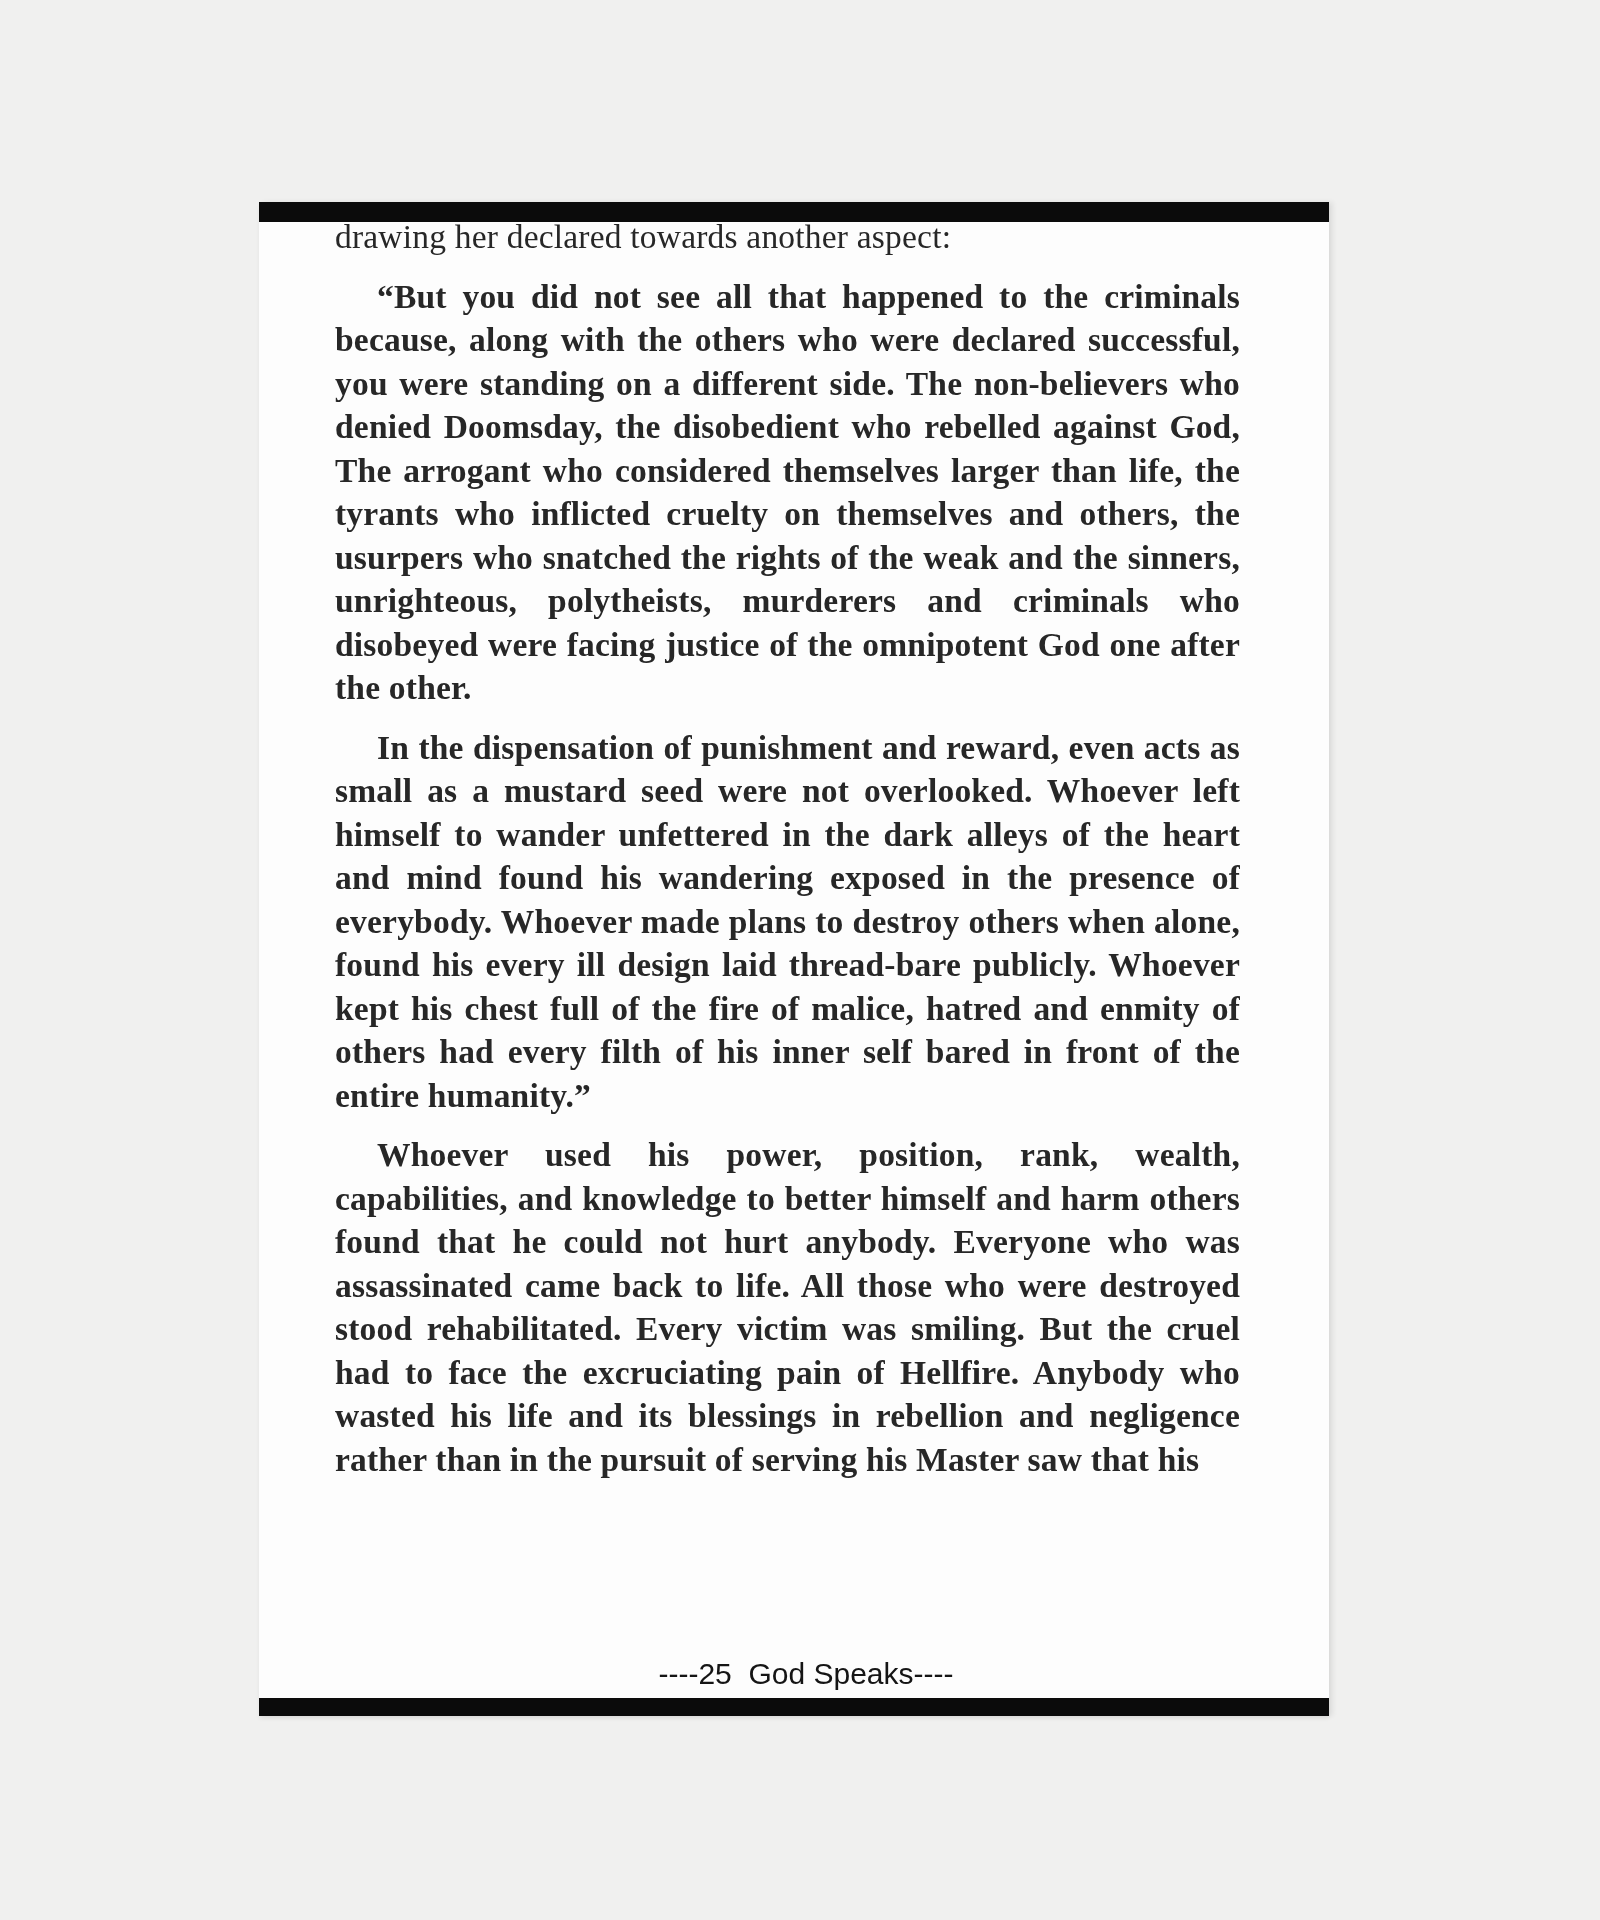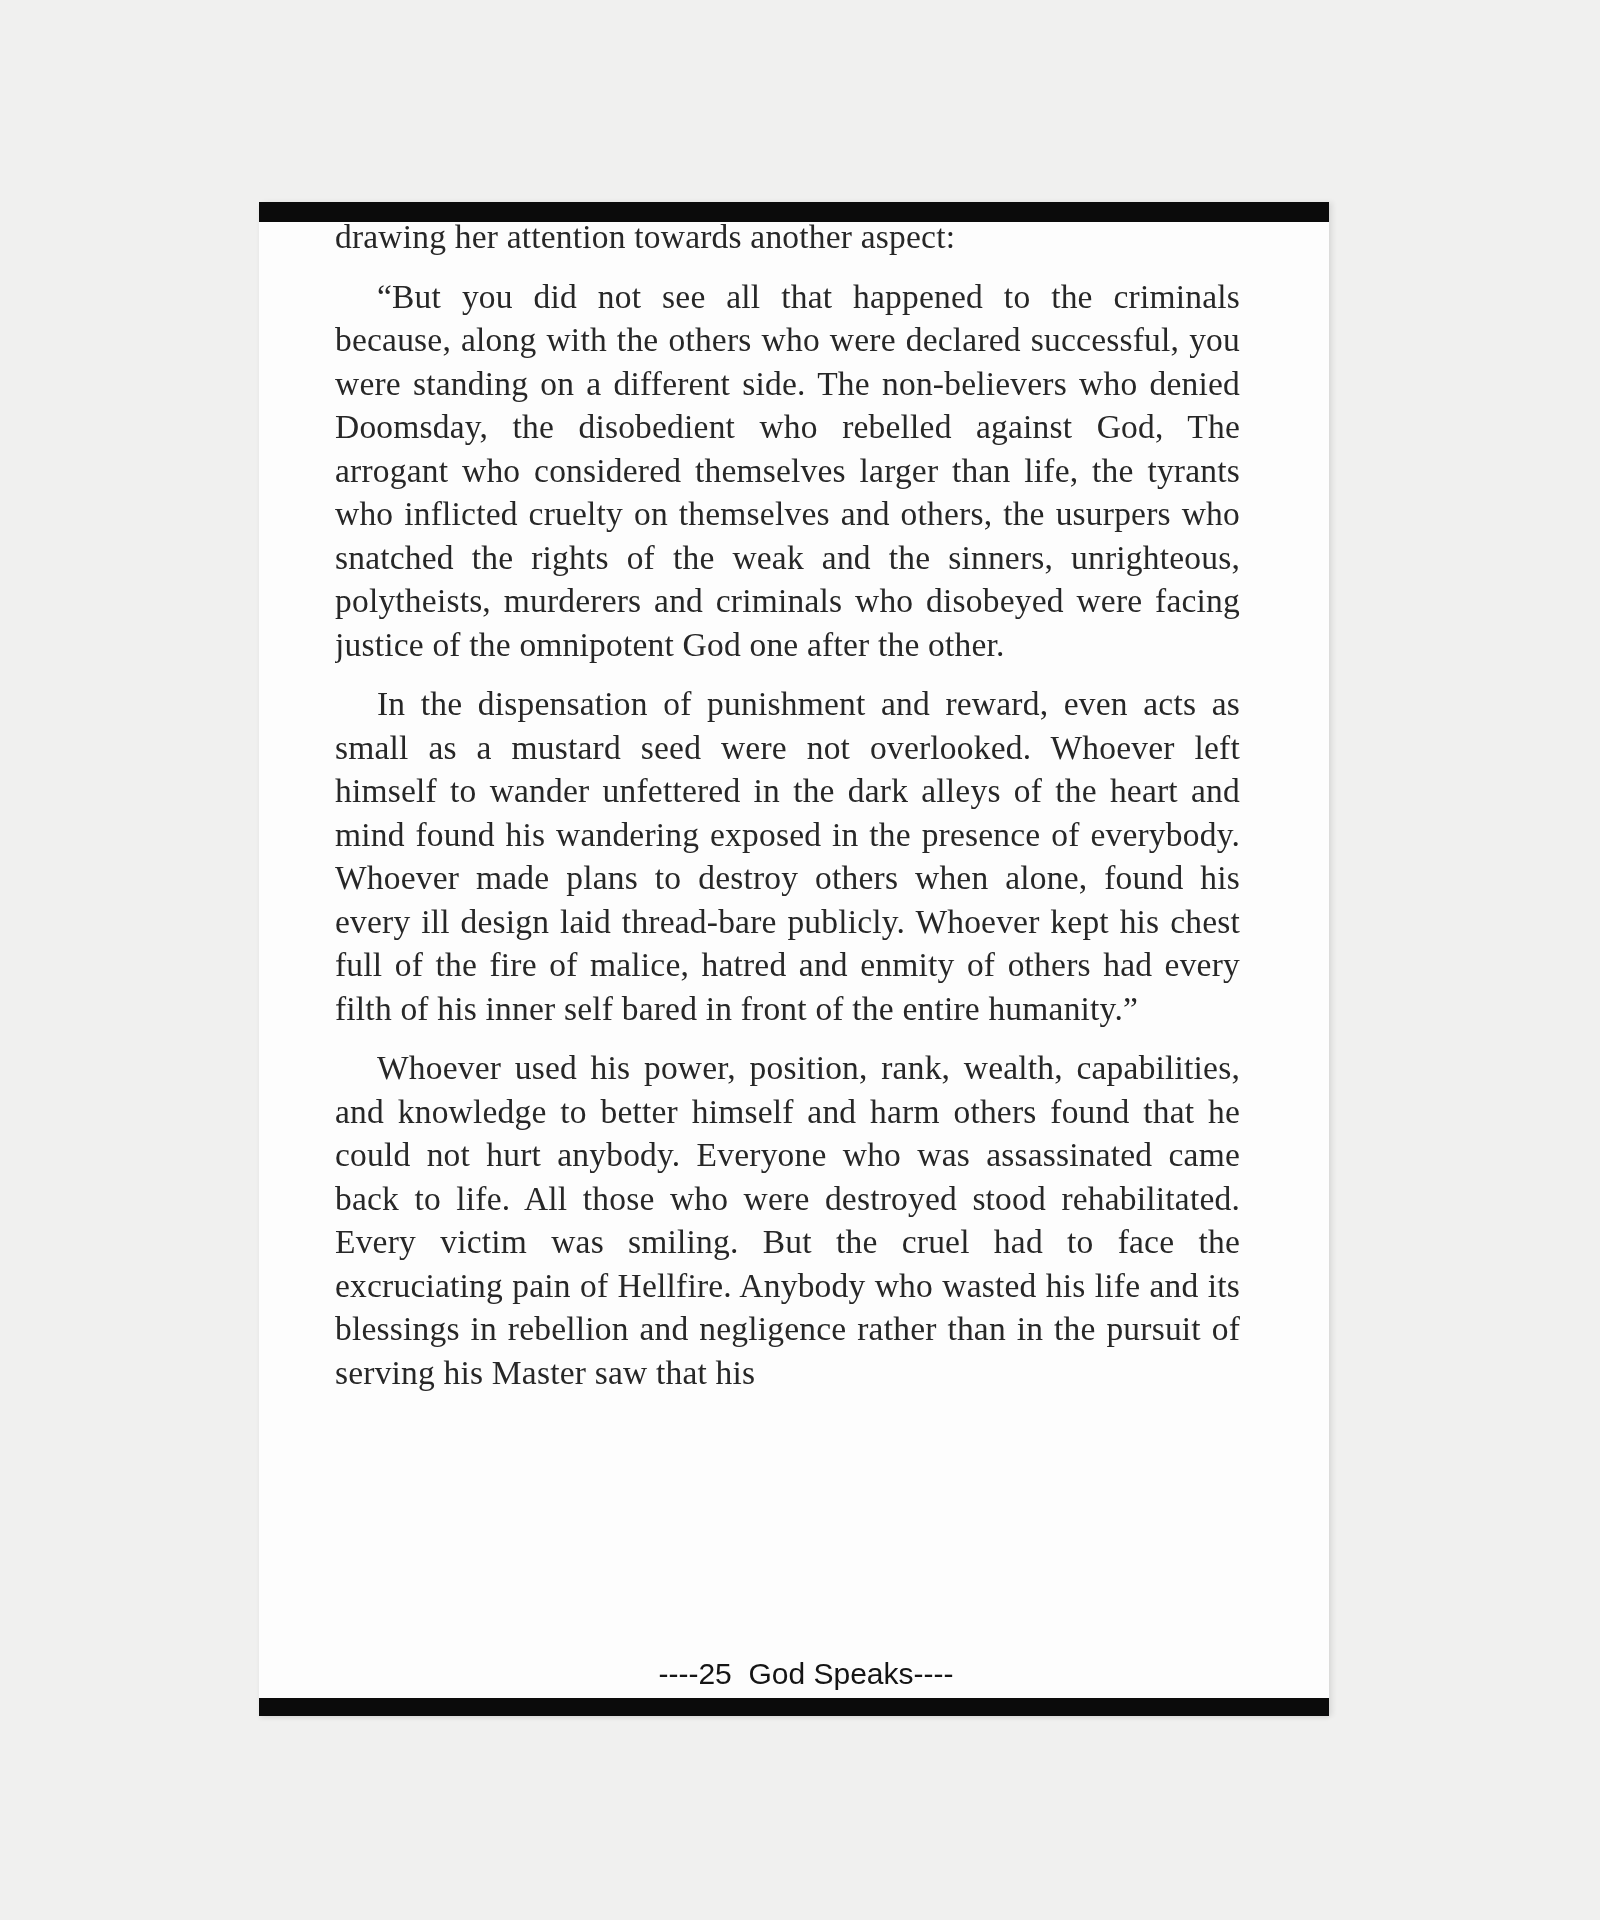--- a/index.html
+++ b/index.html
@@ -44,21 +44,21 @@
   }
   .content p {
     margin: 0 0 16px 0;
     font-family: "Liberation Serif", serif;
     font-size: 33.5px;
     line-height: 43.5px;
     color: #272727;
     text-align: justify;
     letter-spacing: 0.2px;
   }
-  .content p.indent { text-indent: 42px; }
+  .content p.indent { text-indent: 42px; font-weight: bold; }
   .page-footer {
     position: absolute;
     left: 0;
     right: 0;
     bottom: 25px;
     text-align: center;
     font-family: "Liberation Sans", sans-serif;
     font-size: 30px;
     font-weight: 400;
     color: #151515;
@@ -67,21 +67,21 @@
     padding-left: 24px;
   }
 </style>
 </head>
 <body>
 
 <div class="stage">
   <div class="page">
     <div class="scan-bar top"></div>
     <div class="content" id="paragraphs">
-        <p>drawing her attention towards another aspect:</p>
+        <p>drawing her declared towards another aspect:</p>
         <p class="indent">“But you did not see all that happened to the criminals because, along with the others who were declared successful, you were standing on a different side. The non-believers who denied Doomsday, the disobedient who rebelled against God, The arrogant who considered themselves larger than life, the tyrants who inflicted cruelty on themselves and others, the usurpers who snatched the rights of the weak and the sinners, unrighteous, polytheists, murderers and criminals who disobeyed were facing justice of the omnipotent God one after the other.</p>
         <p class="indent">In the dispensation of punishment and reward, even acts as small as a mustard seed were not overlooked. Whoever left himself to wander unfettered in the dark alleys of the heart and mind found his wandering exposed in the presence of everybody. Whoever made plans to destroy others when alone, found his every ill design laid thread-bare publicly. Whoever kept his chest full of the fire of malice, hatred and enmity of others had every filth of his inner self bared in front of the entire humanity.”</p>
         <p class="indent">Whoever used his power, position, rank, wealth, capabilities, and knowledge to better himself and harm others found that he could not hurt anybody. Everyone who was assassinated came back to life. All those who were destroyed stood rehabilitated. Every victim was smiling. But the cruel had to face the excruciating pain of Hellfire. Anybody who wasted his life and its blessings in rebellion and negligence rather than in the pursuit of serving his Master saw that his</p>
       </div>
     <div class="page-footer">----25  God Speaks----</div>
     <div class="scan-bar bottom"></div>
   </div>
 </div>
 
 </body></html>

